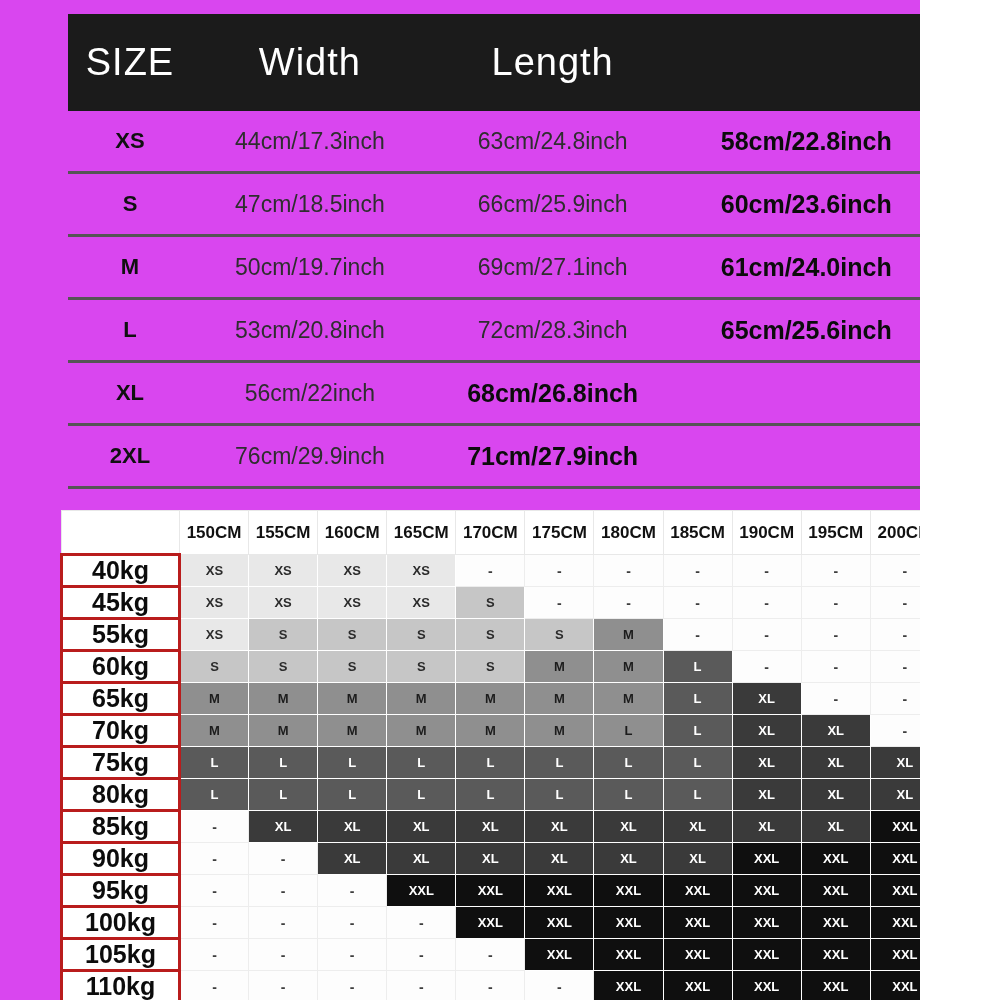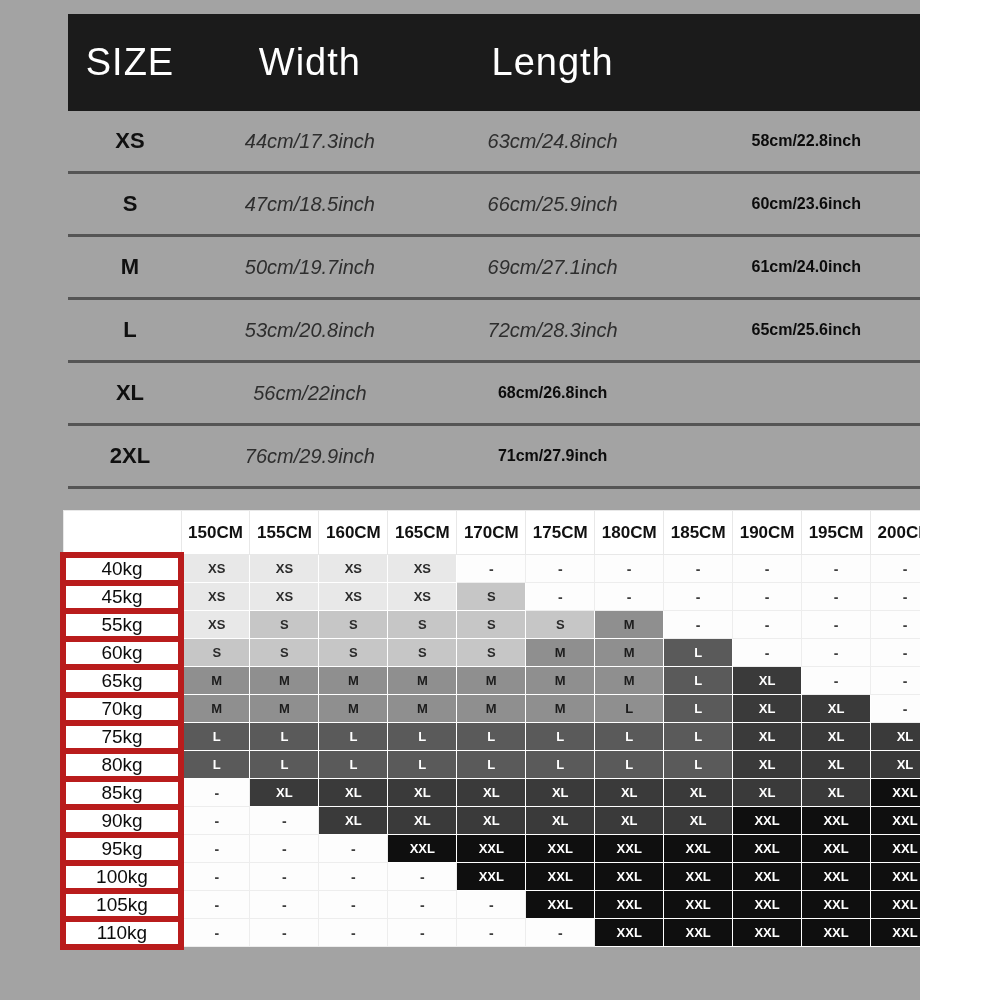--- a/index.html
+++ b/index.html
@@ -1,40 +1,40 @@
 <!DOCTYPE html>
 <html><head>
 <meta charset="utf-8">
 <style>
   * { margin:0; padding:0; box-sizing:border-box; }
   html,body { width:1000px; height:1000px; background:#ffffff;
               font-family:"Liberation Sans","DejaVu Sans",sans-serif; }
-  .page { position:relative; width:920px; height:1000px; background:#a3a3a3; overflow:hidden;padding-left:31px; }
+  .page { position:relative; width:920px; height:1000px; background:#d946ef; overflow:hidden;padding-left:31px; }
 
   
   .top-table { position:absolute; left:68px; top:14px; width:867px; }
   .top-header { height:97px; background:#1b1b1b; color:#fff;
                 display:grid; grid-template-columns:14.3% 27.2% 28.8% 29.7%;
                 align-items:center; }
   .top-header span { text-align:center; font-size:38px; font-weight:400; letter-spacing:1px; }
   .m-row { display:grid; grid-template-columns:14.3% 27.2% 28.8% 29.7%;
            height:60px; align-items:center; text-align:center; }
   .m-sep { height:3px; background:#555555; }
   .m-size   { font-weight:700; font-size:22px; color:#101010; }
-  .m-val    { font-size:20px; color:#2e2e2e;font-style:italic; }
-  .m-sleeve { font-weight:700; font-size:16px; color:#0c0c0c; }
+  .m-val    { font-size:23px; color:#2e2e2e; }
+  .m-sleeve { font-weight:700; font-size:25px; color:#0c0c0c; }
 
   
   table.matrix { position:absolute; left:60px; top:510px; width:880px;
                  border-collapse:collapse; table-layout:fixed; }
   table.matrix th, table.matrix td { text-align:center; vertical-align:middle; padding:0; }
   table.matrix thead th { height:44px; font-size:17px; font-weight:700; color:#111;
                           background:#fff; border:1px solid #e8e8e8; }
-  table.matrix tbody th { height:27px; font-size:19px; font-weight:400; color:#0c0c0c;
-                          background:#fff; border:6px solid #b91c1c; }
+  table.matrix tbody th { height:27px; font-size:25px; font-weight:700; color:#0c0c0c;
+                          background:#fff; border:3px solid #b91c1c; }
   table.matrix td { height:27px; font-size:13px; font-weight:700; border:1px solid #fff; }
   table.matrix td.empty { border:1px solid #ededed; font-weight:700; font-size:14px; }
 </style>
 </head>
 <body>
 
 <div class="page">
 
   <section class="top-table">
     <div class="top-header" id="top-header-bar" style="background: rgb(27, 27, 27); color: rgb(255, 255, 255);">

